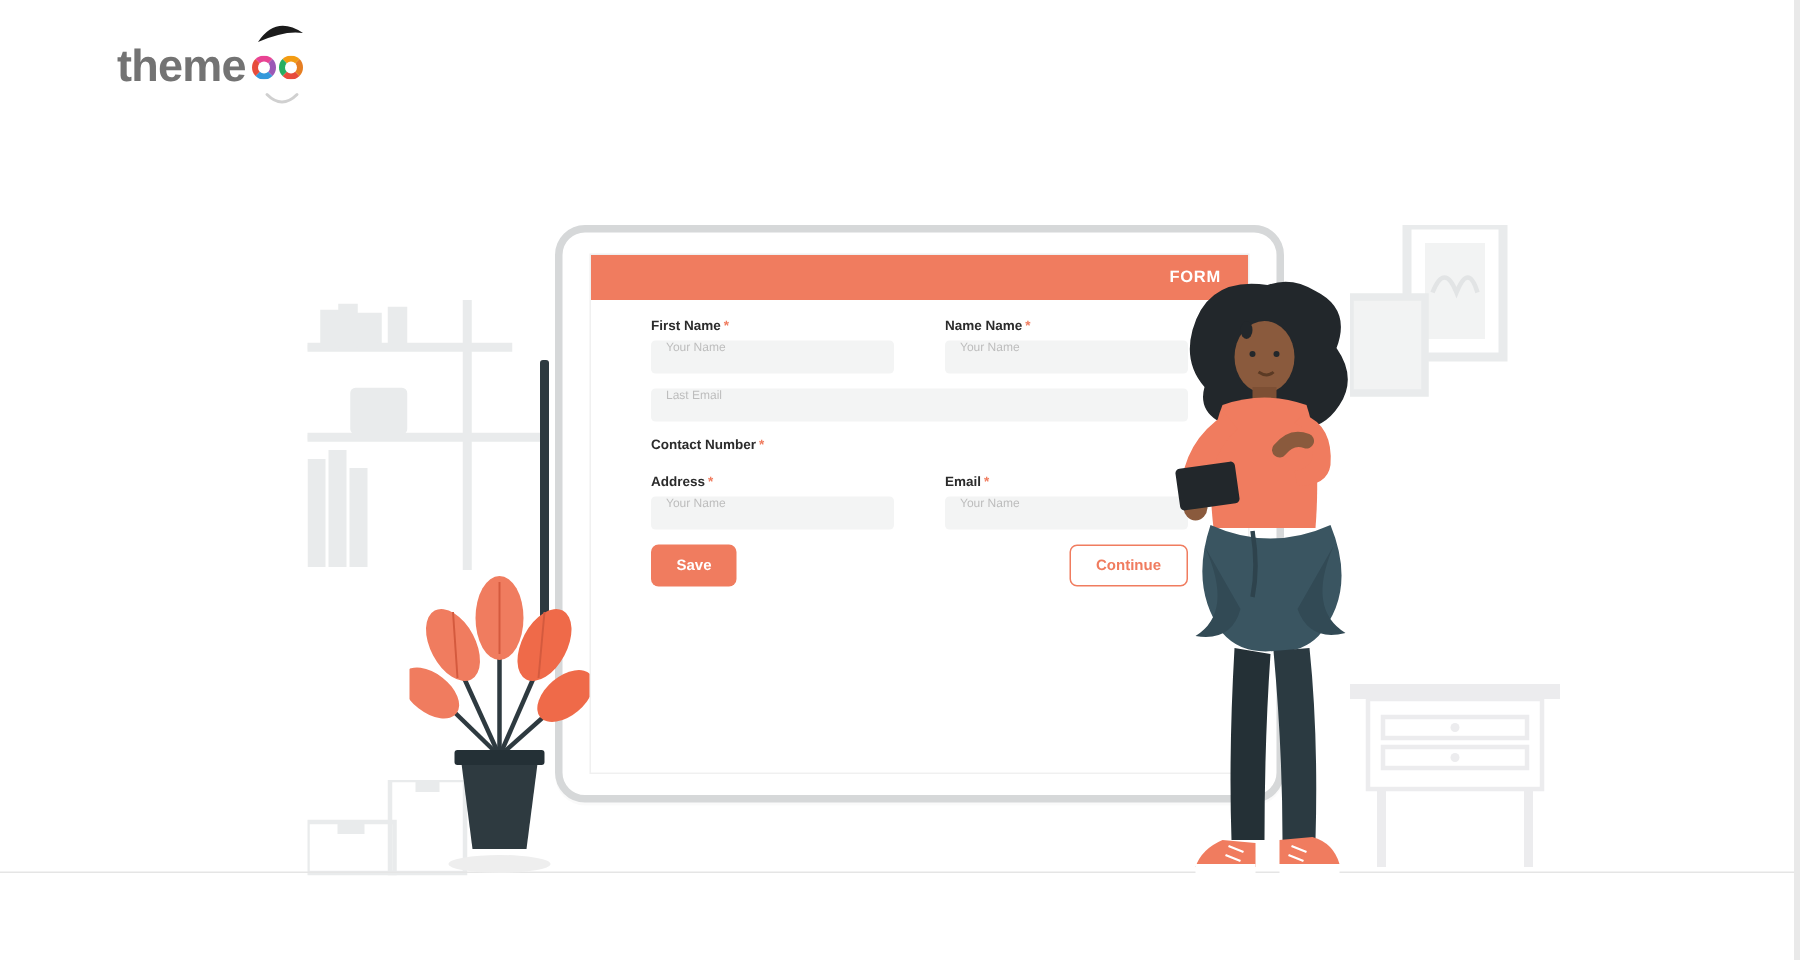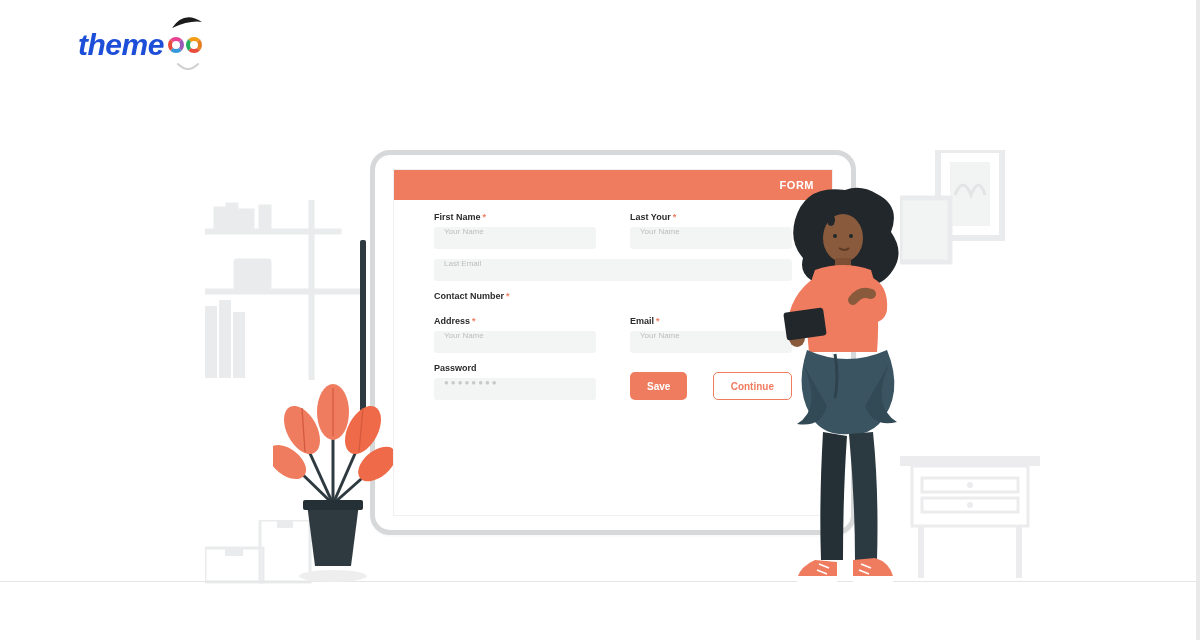--- a/index.html
+++ b/index.html
@@ -1,21 +1,21 @@
 <!DOCTYPE html>
 <html><head>
 <meta charset="utf-8">
 <style>
   * { margin:0; padding:0; box-sizing:border-box; }
   html,body { width:1200px; height:640px; background:#fff; font-family:Arial,Helvetica,sans-serif; overflow:hidden; }
   .stage { position:relative; width:1200px; height:640px; }
 
   
   .logo { position:absolute; top:28px; left:78px; display:flex; align-items:center; gap:3px; }
-  .logo-text { font-size:30px; font-weight:600; color:#1d4ed8; letter-spacing:-.5px;font-style:italic; }
+  .logo-text { font-size:30px; font-weight:600; color:#737373; letter-spacing:-.5px; }
   .logo-glasses { display:inline-flex; gap:2px; align-items:center; margin-left:1px; }
   .lens { width:16px; height:16px; border-radius:50%; border:4px solid transparent; }
   .lens.l1 { border-color:#e84393 #9b59b6 #3498db #e74c3c; }
   .lens.l2 { border-color:#f39c12 #e67e22 #e74c3c #27ae60; }
 
   
   .bg { position:absolute; inset:0; }
   .bg svg { position:absolute; }
 
   
@@ -106,21 +106,21 @@
       <div class="form-body">
 
         <div class="row">
           <div class="field">
             <label><span>First Name</span><span class="req">*</span></label>
             <div class="input">
                 <span>Your Name</span>
               </div>
           </div>
           <div class="field">
-            <label><span>Last Your</span><span class="req">*</span></label>
+            <label><span>Name Name</span><span class="req">*</span></label>
             <div class="input">
                 <span>Your Name</span>
               </div>
           </div>
         </div>
 
         <div class="row">
           <div class="field">
             <div class="input">
                 <span>Last Email</span>
@@ -143,26 +143,20 @@
           </div>
           <div class="field">
             <label><span>Email</span><span class="req">*</span></label>
             <div class="input">
                 <span>Your Name</span>
               </div>
           </div>
         </div>
 
         <div class="row" style="align-items:flex-end;">
-          <div class="field" style="max-width:46%;">
-            <label><span>Password</span></label>
-            <div class="input">
-                <span class="dots">●●●●●●●●</span>
-              </div>
-          </div>
           <div class="field" style="display:flex; justify-content:space-between; gap:10px; flex:1;">
             <div class="btn btn-save">Save</div>
             <div class="btn btn-continue">Continue</div>
           </div>
         </div>
 
       </div>
     </div>
   </div>
 

